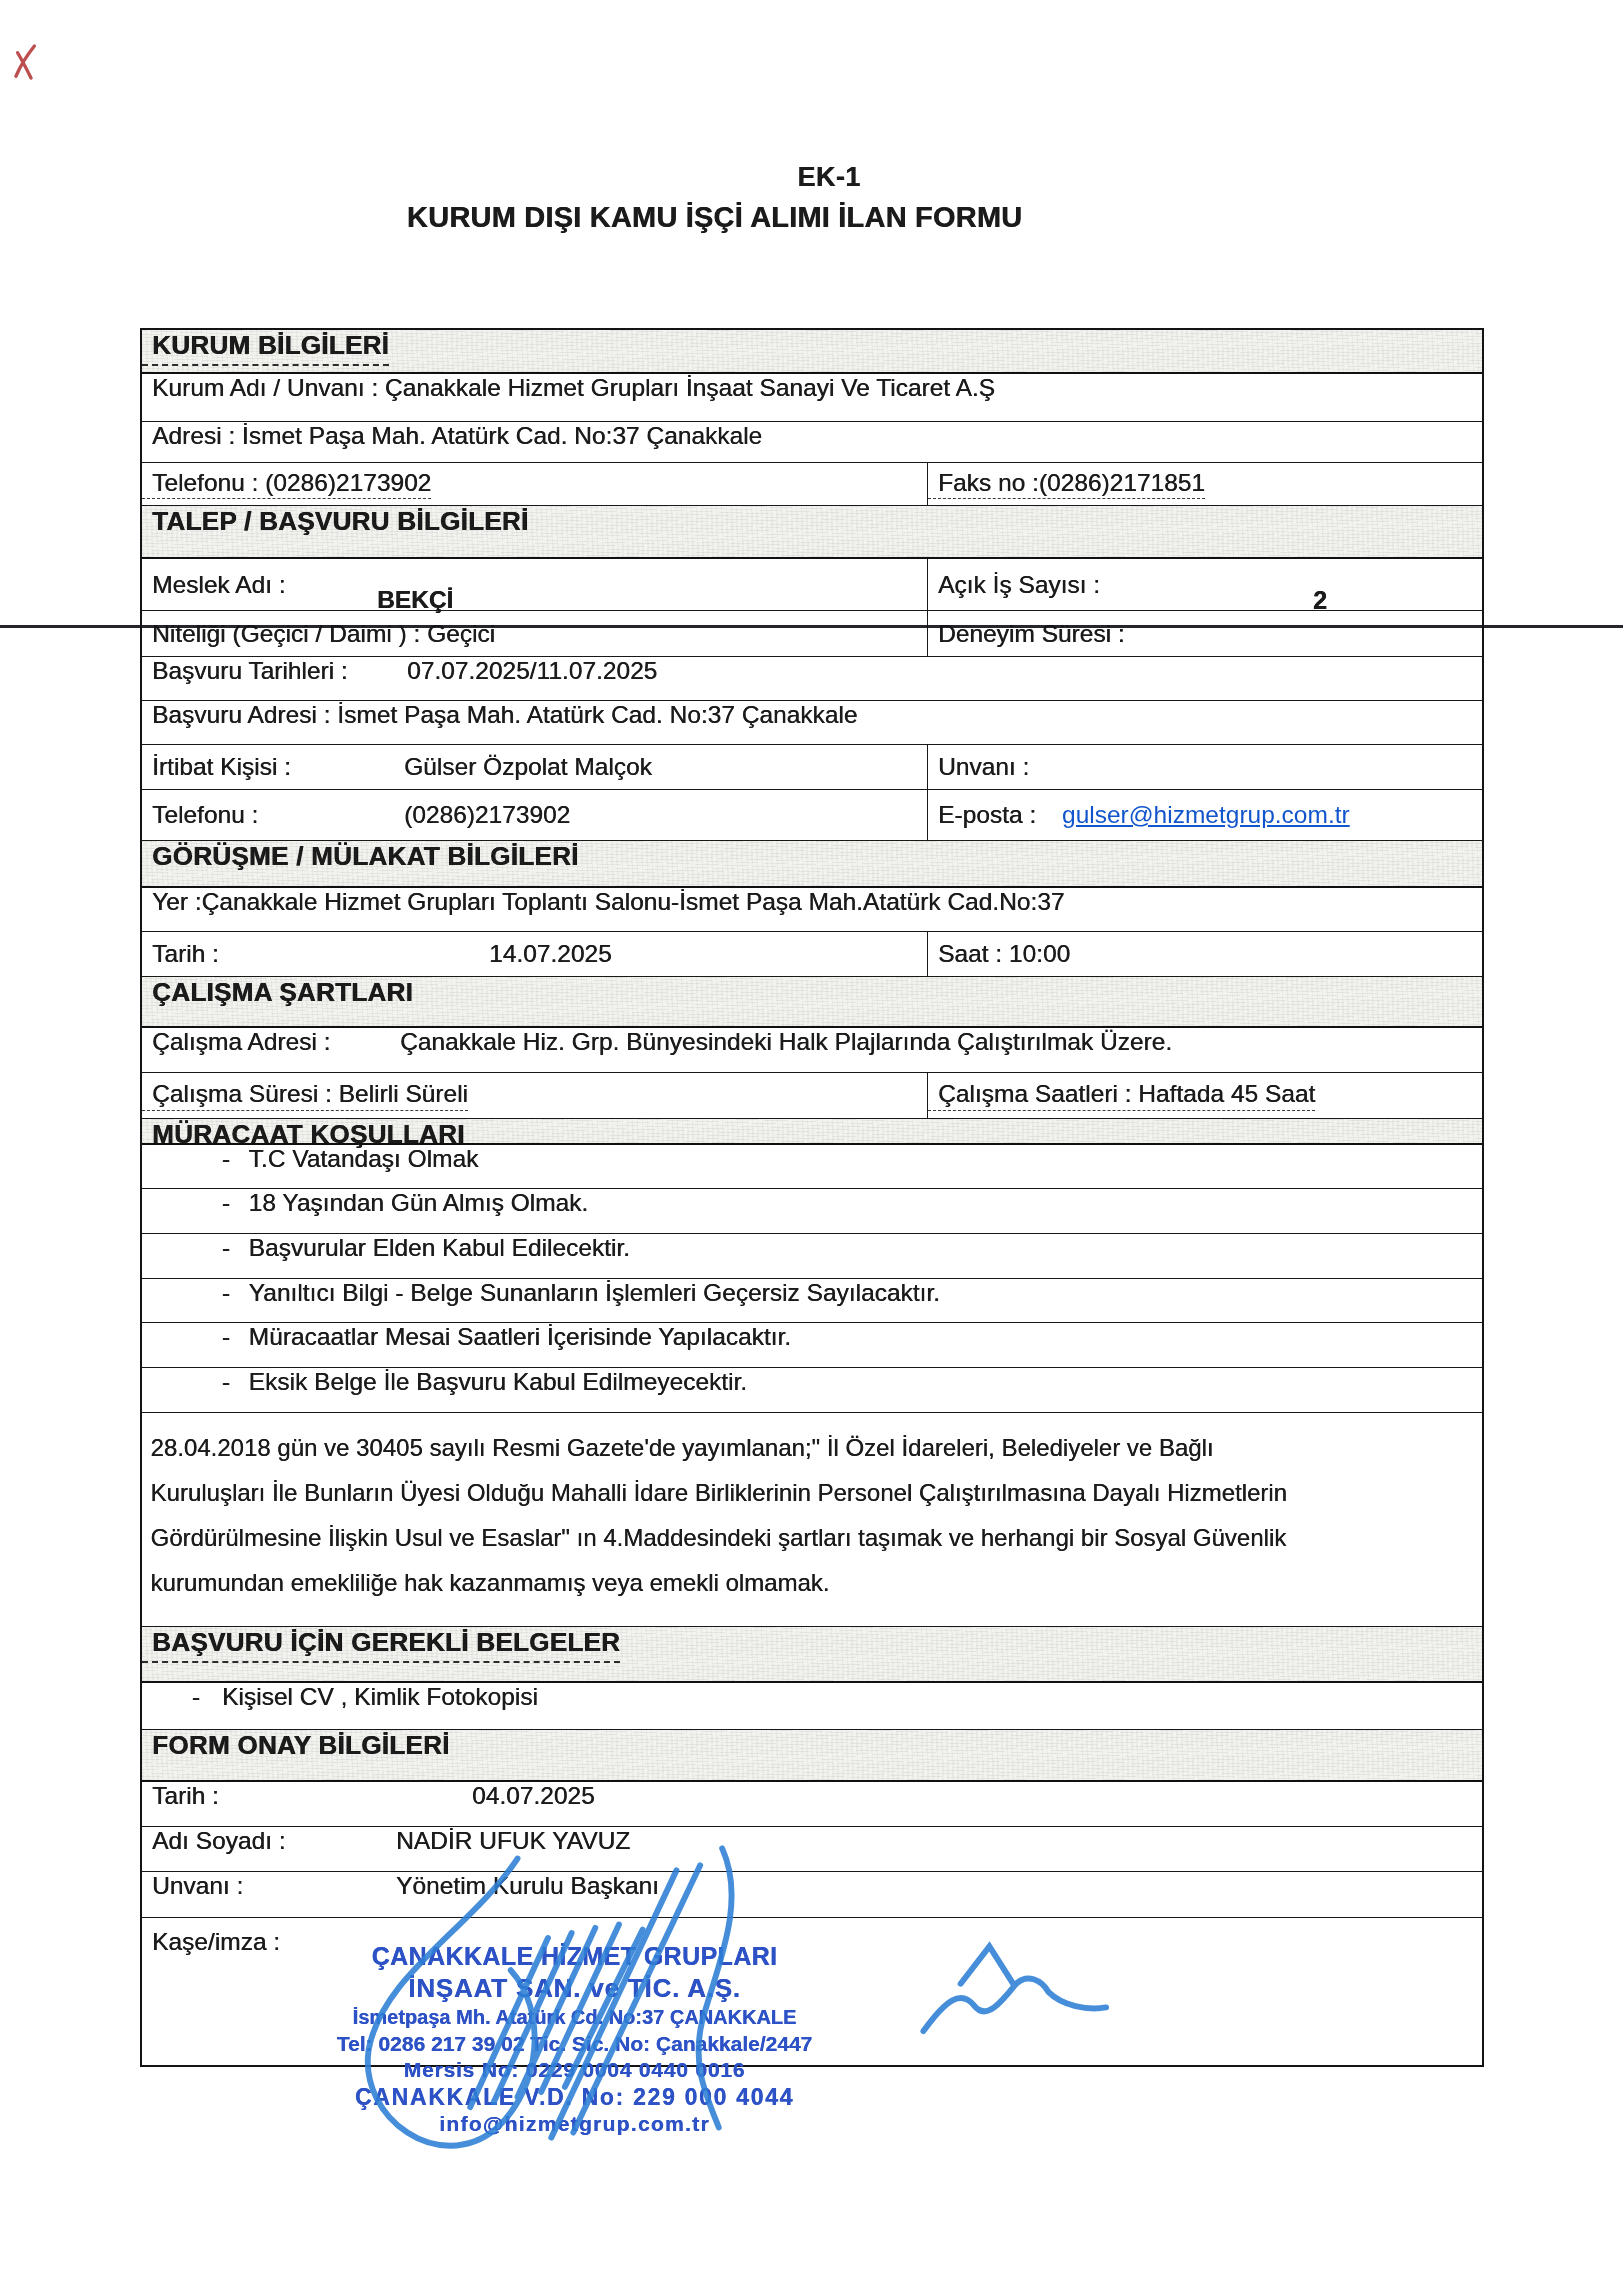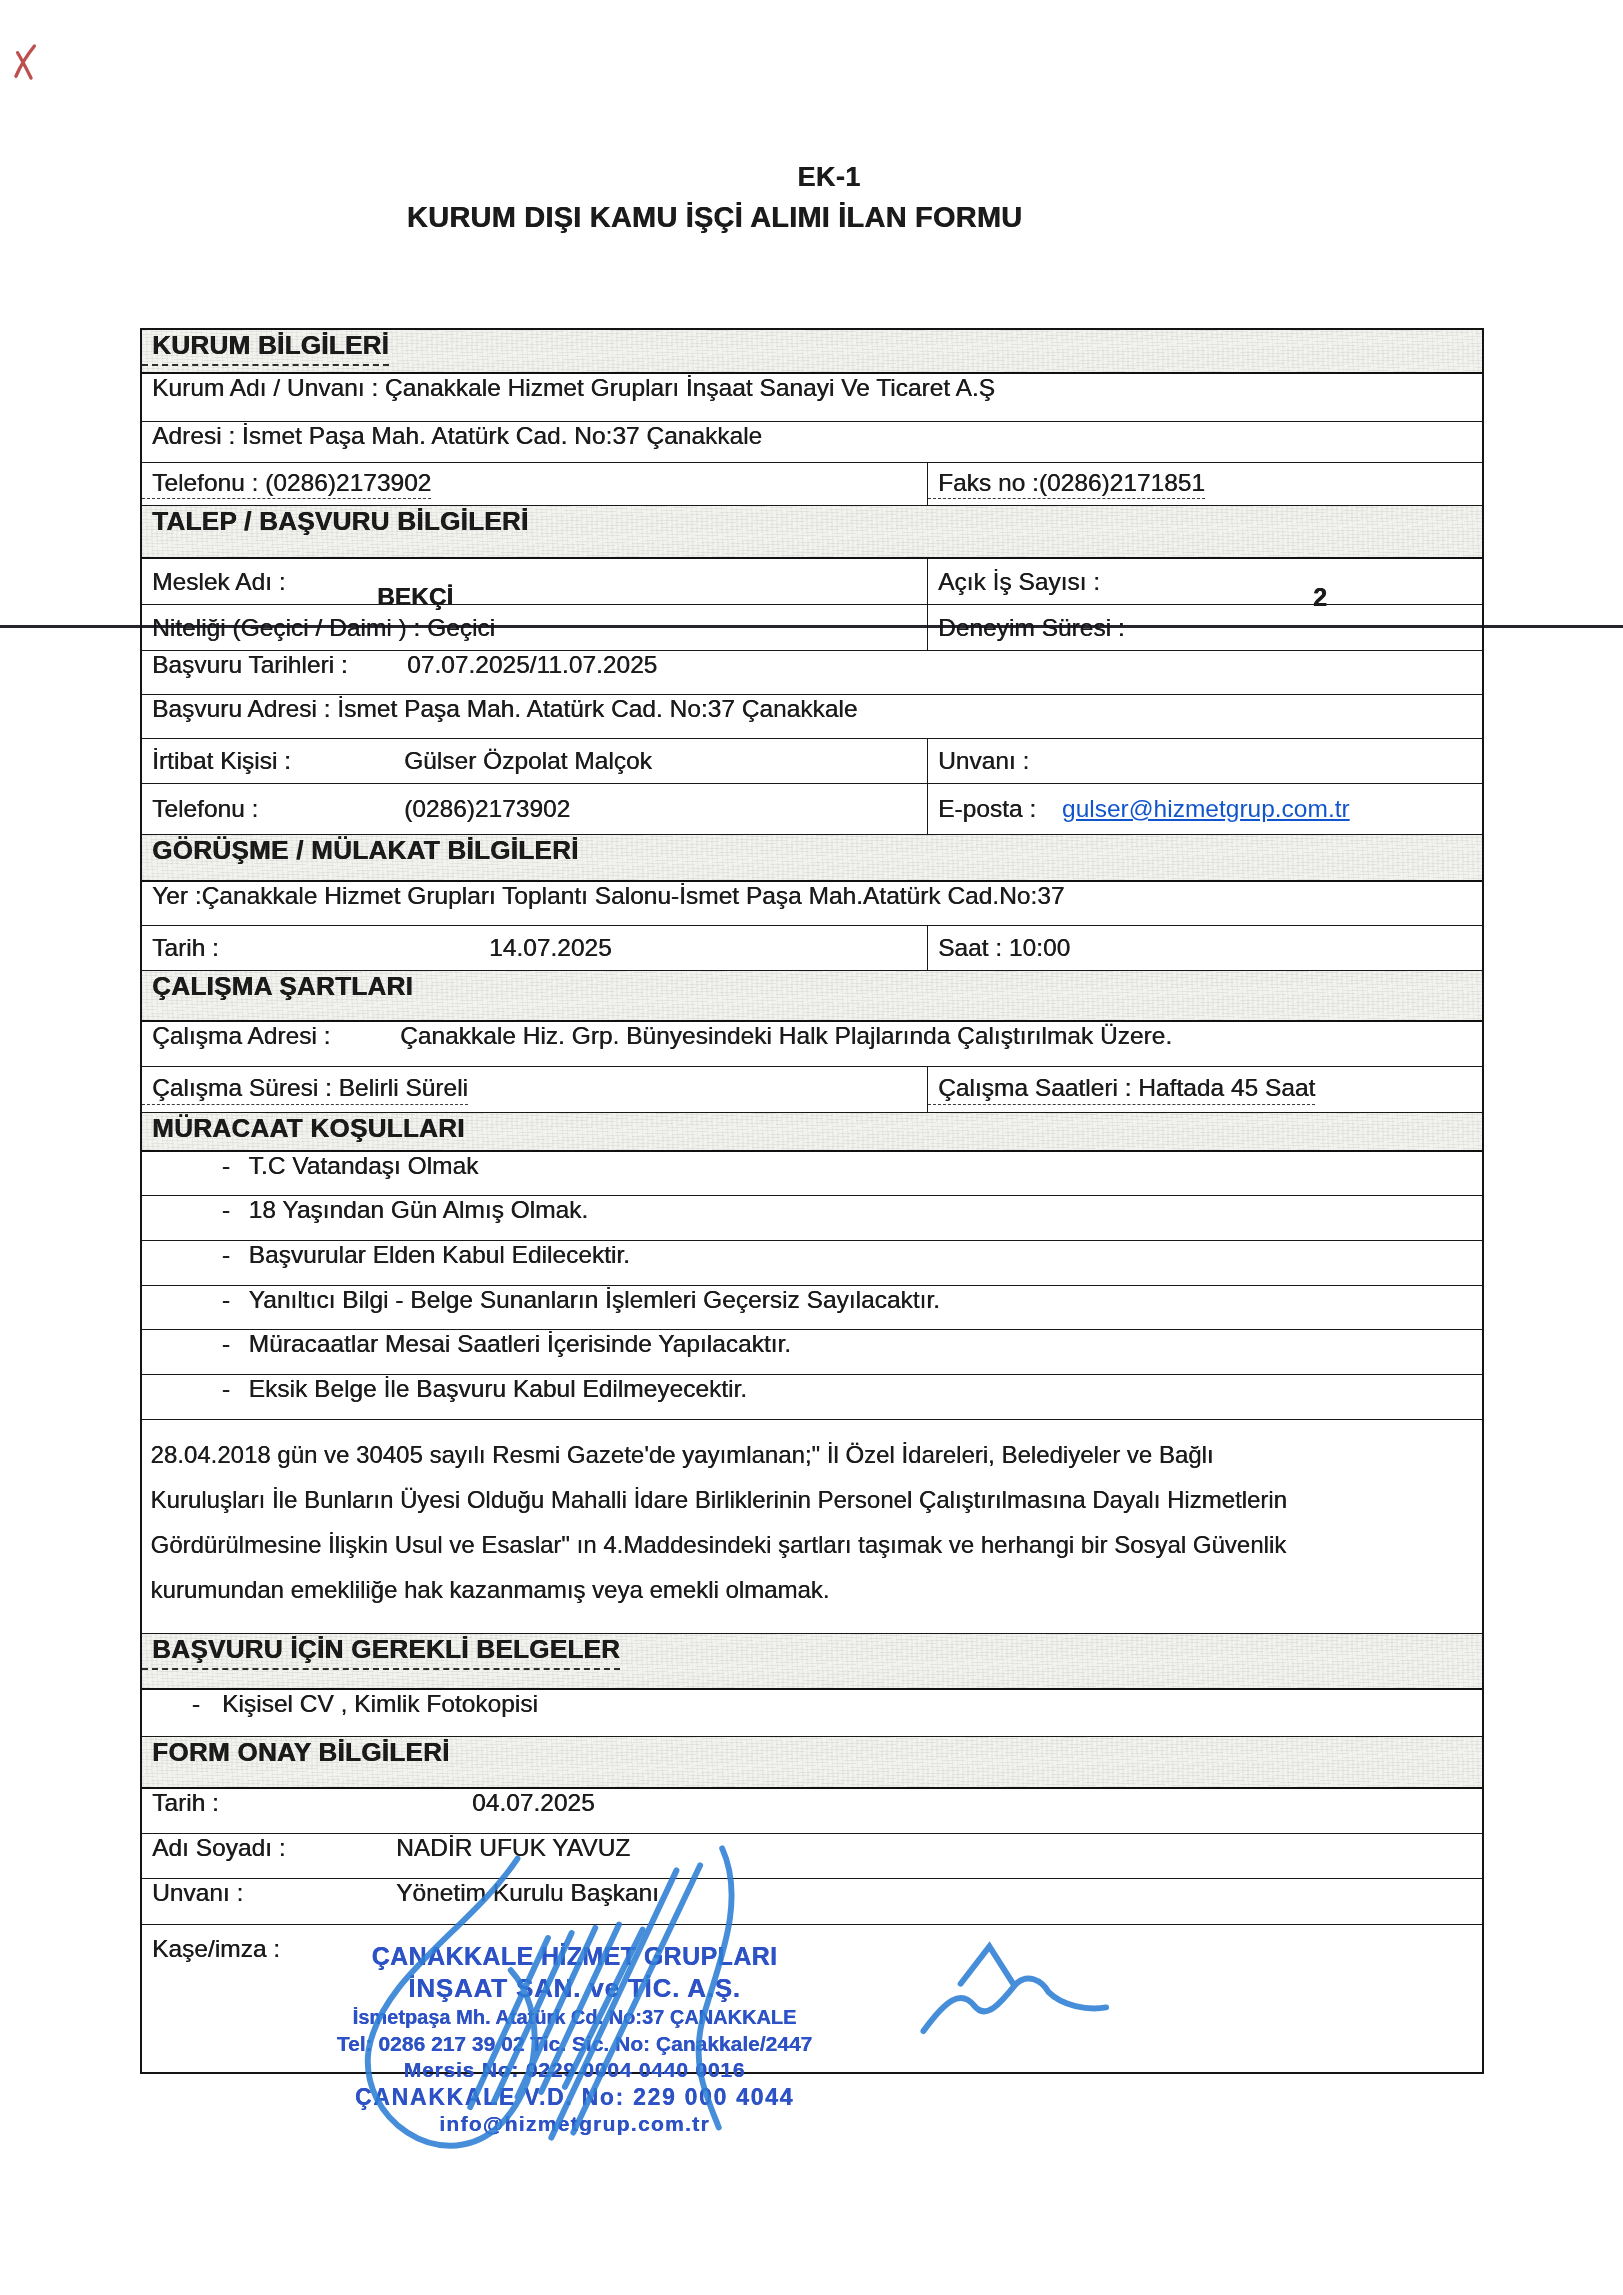--- a/index.html
+++ b/index.html
@@ -112,21 +112,21 @@
       <span class="t dashu2">Telefonu : (0286)2173902</span>
     </div>
     <div class="c2">
       <span class="t dashu2">Faks no :(0286)2171851</span>
     </div>
   </div>
 
   <div class="row hdr" style="height:53px">
     <span class="t">TALEP / BAŞVURU BİLGİLERİ</span>
   </div>
-  <div class="row" style="height:46px">
+  <div class="row" style="height:52px">
     <div class="c1">
       <span class="t">Meslek Adı :</span>
       <span class="val bold" style="left:235px">BEKÇİ</span>
     </div>
     <div class="c2">
       <span class="t">Açık İş Sayısı :</span>
       <span class="val bold" style="left:385px;font-size:25px">2</span>
     </div>
   </div>
   <div class="row" style="height:46px">
@@ -189,21 +189,21 @@
   </div>
   <div class="row" style="height:46px">
     <div class="c1">
       <span class="t dashu2">Çalışma Süresi : Belirli Süreli</span>
     </div>
     <div class="c2">
       <span class="t dashu2">Çalışma Saatleri : Haftada 45 Saat</span>
     </div>
   </div>
 
-  <div class="row hdr" style="height:39px">
+  <div class="row hdr" style="height:26px">
     <span class="t">MÜRACAAT KOŞULLARI</span>
   </div>
   <div class="row li" style="height:44px">
     <span class="dash">-</span>
     <span class="t" style="padding-left:0">T.C Vatandaşı Olmak</span>
   </div>
   <div class="row li" style="height:45px">
     <span class="dash">-</span>
     <span class="t" style="padding-left:0">18 Yaşından Gün Almış Olmak.</span>
   </div>

